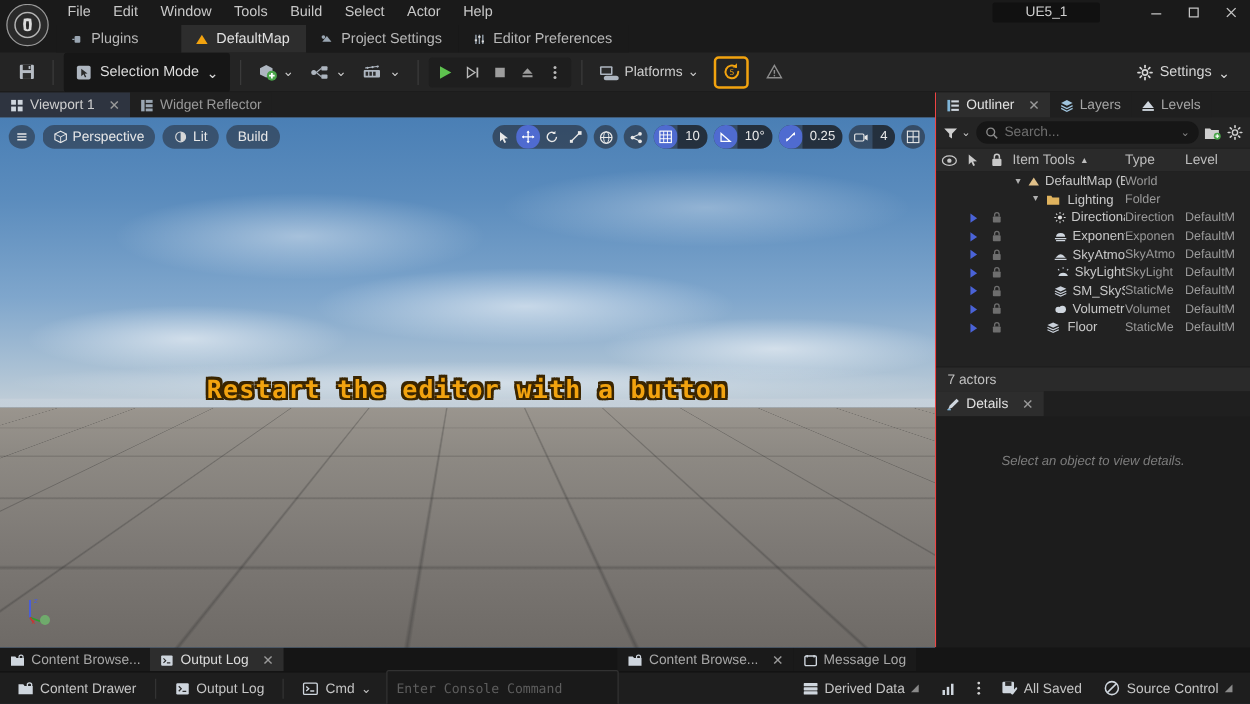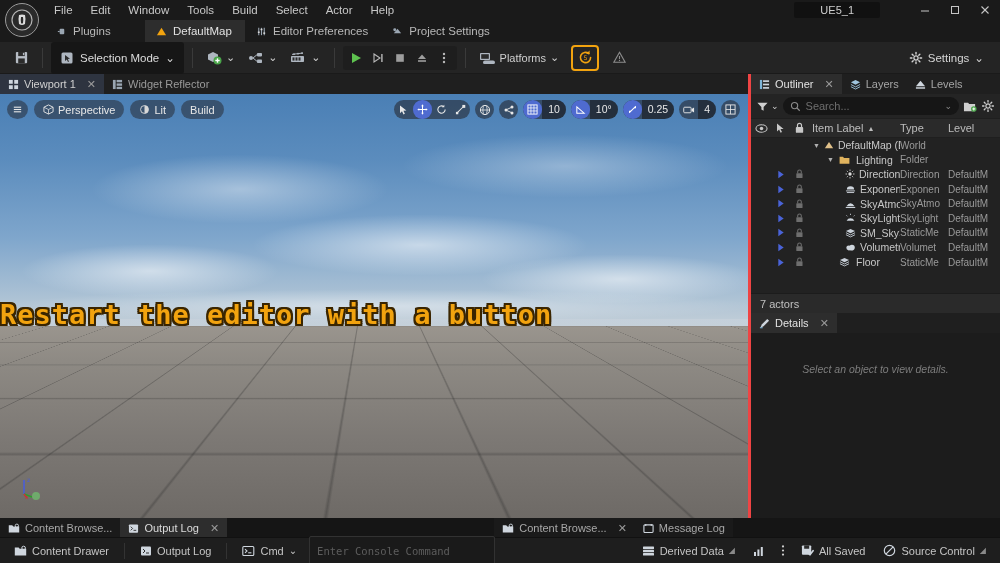--- a/index.html
+++ b/index.html
@@ -122,22 +122,22 @@
       repeating-linear-gradient(to right, rgba(40,40,40,0.30) 0 1px, transparent 1px 62px),
       repeating-linear-gradient(to bottom, rgba(40,40,40,0.26) 0 1px, transparent 1px 34px);
     transform: perspective(220px) rotateX(66deg);
     transform-origin: top center;
   }
   .horizon-haze {
     position: absolute; left: 0; right: 0; top: 225px; height: 18px;
     background: linear-gradient(to bottom, rgba(200,210,220,0.7), rgba(150,150,145,0));
   }
   .vp-overlay-text {
-    position: absolute; left: 0; right: 0; top: 205px; 
-    font-family: "DejaVu Sans Mono", monospace; font-size: 27px; font-weight: bold;
+    position: absolute; left: 0; right: 0; top: 205px; text-align: center;
+    font-family: "DejaVu Sans Mono", monospace; font-size: 20px; font-weight: bold;
     color: #f2a30f; letter-spacing: 1px;
     text-shadow: -2px -2px 0 #3a2500, 2px -2px 0 #3a2500, -2px 2px 0 #3a2500, 2px 2px 0 #3a2500,
                  0 -2px 0 #3a2500, 0 2px 0 #3a2500, -2px 0 0 #3a2500, 2px 0 0 #3a2500;
   }
   .axis-gizmo { position: absolute; left: 18px; bottom: 18px; width: 28px; height: 28px; }
 
   
   .vp-tl { position: absolute; left: 7px; top: 6px; display: flex; gap: 6px; align-items: center; }
   .pill {
     height: 19px; display: flex; align-items: center; gap: 4px;
@@ -153,21 +153,21 @@
     border-radius: 10px; height: 19px; overflow: hidden;
   }
   .gbtn {
     width: 19px; height: 19px; display: flex; align-items: center; justify-content: center;
     color: #e0e0e0; font-size: 10px;
   }
   .gbtn.on { background: #4f6bd0; border-radius: 9px; }
   .gval { padding: 0 6px; font-size: 10.5px; color: #e8e8e8; background: rgba(25,28,34,0.6); height: 19px; line-height: 19px; }
 
   
-  .rightcol { width: 252px; display: flex; flex-direction: column; background: #242424; border-left: 3px solid #ef4444; }
+  .rightcol { width: 252px; display: flex; flex-direction: column; background: #242424; border-left: 1px solid #ef4444; }
   .panel-tabs { height: 20px; display: flex; background: #1f1f1f; flex: 0 0 20px; }
   .ptab {
     display: flex; align-items: center; gap: 5px; padding: 0 8px;
     font-size: 11px; color: #a5a5a5; background: #1f1f1f;
   }
   .ptab.active { background: #2d2d2d; color: #e2e2e2; }
   .outliner-toolbar {
     height: 24px; display: flex; align-items: center; gap: 4px; padding: 0 5px;
     background: #242424;
   }
@@ -287,38 +287,38 @@
       <span class="tabicon">
         <svg width="11" height="11" viewBox="0 0 12 12">
             <path d="M1 10 L6 2 L11 10 Z" fill="#f2a30f"></path>
           </svg>
       </span>
       <span>DefaultMap</span>
     </div>
     <div class="mtab">
       <span class="tabicon">
         <svg width="11" height="11" viewBox="0 0 12 12">
+            <path d="M2 8 L6 3 L10 8 Z" fill="#9aa6b2"></path>
+            <circle cx="3" cy="4" r="1.6" fill="#9aa6b2"></circle>
+          </svg>
+      </span>
+      <span>Project Settings</span>
+    </div>
+    <div class="mtab">
+      <span class="tabicon">
+        <svg width="11" height="11" viewBox="0 0 12 12">
             <line x1="3" y1="2" x2="3" y2="10" stroke="#9aa6b2" stroke-width="1.2"></line>
             <line x1="6" y1="2" x2="6" y2="10" stroke="#9aa6b2" stroke-width="1.2"></line>
             <line x1="9" y1="2" x2="9" y2="10" stroke="#9aa6b2" stroke-width="1.2"></line>
             <rect x="2" y="6" width="2" height="1.6" fill="#dcdcdc"></rect>
             <rect x="5" y="3" width="2" height="1.6" fill="#dcdcdc"></rect>
             <rect x="8" y="7" width="2" height="1.6" fill="#dcdcdc"></rect>
           </svg>
       </span>
       <span>Editor Preferences</span>
-    </div>
-    <div class="mtab">
-      <span class="tabicon">
-        <svg width="11" height="11" viewBox="0 0 12 12">
-            <path d="M2 8 L6 3 L10 8 Z" fill="#9aa6b2"></path>
-            <circle cx="3" cy="4" r="1.6" fill="#9aa6b2"></circle>
-          </svg>
-      </span>
-      <span>Project Settings</span>
     </div>
   </div>
 
   <div class="toolbar">
     <div class="tb-btn">
       <span>
         <svg width="15" height="15" viewBox="0 0 16 16">
             <rect x="2" y="2" width="12" height="12" rx="1" fill="#b6bcc4"></rect>
             <rect x="4.5" y="2" width="7" height="4.5" fill="#2b2b2b"></rect>
             <rect x="4.5" y="9" width="7" height="5" fill="#2b2b2b"></rect>
@@ -746,21 +746,21 @@
               <path d="M1 0.6 L1 8.6 L3.1 6.6 L4.6 9.8 L6 9.1 L4.5 6.1 L7.6 5.9 Z" fill="#c8c8c8"></path>
             </svg>
         </div>
         <div class="ch" style="width:19px;">
           <svg width="11" height="12" viewBox="0 0 12 13">
               <rect x="2" y="5.4" width="8" height="6.4" rx="1" fill="#c8c8c8"></rect>
               <path d="M3.8 5.4 V3.6 a2.2 2.2 0 0 1 4.4 0 V5.4" fill="none" stroke="#c8c8c8" stroke-width="1.3"></path>
             </svg>
         </div>
         <div style="flex:1;display:flex;align-items:center;gap:4px;padding-left:3px;">
-          <span>Item Label</span>
+          <span>Item Tools</span>
           <span style="font-size:7px;color:#bdbdbd;">▲</span>
         </div>
         <div style="width:48px;">Type</div>
         <div style="width:52px;">Level</div>
       </div>
 
       <div class="tree">
 
       <div class="trow">
             <div class="t-vis"></div>

